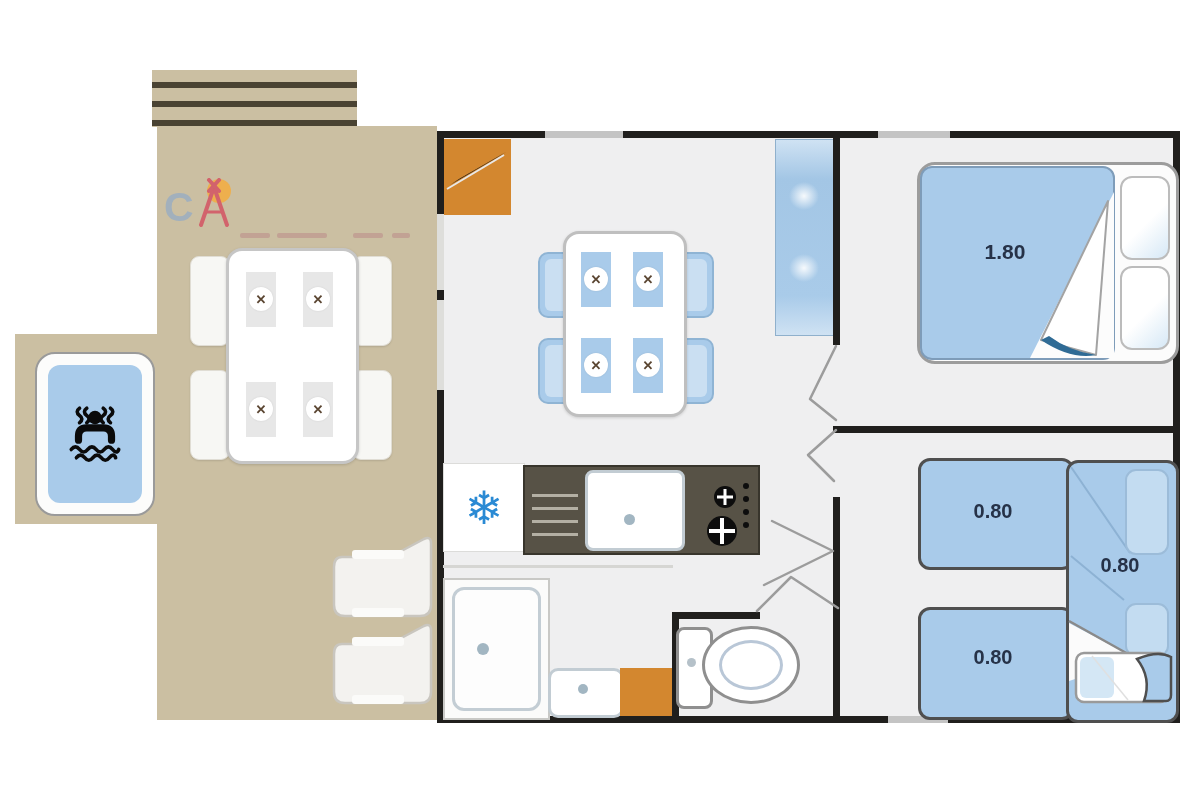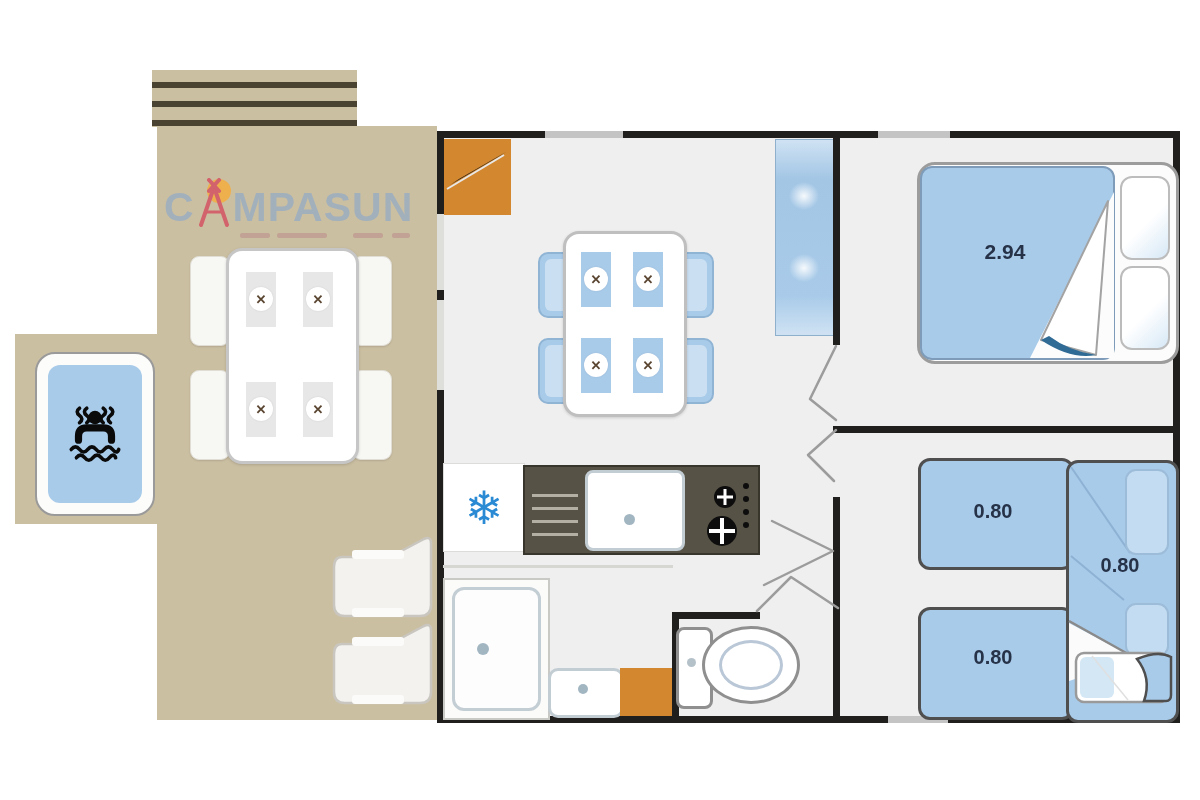--- a/index.html
+++ b/index.html
@@ -85,21 +85,20 @@
     <svg width="38" height="50" viewBox="0 0 38 50">
       <circle cx="24" cy="13" r="12" fill="var(--logo-sun)" opacity="0.95"></circle>
       <g stroke="var(--logo-tent)" stroke-width="4" stroke-linecap="round" fill="none">
         <path d="M6,47 L19,9"></path>
         <path d="M32,47 L19,9"></path>
         <path d="M14,13 L24,2"></path>
         <path d="M14,2 L24,13"></path>
         <path d="M12,34 L26,34" stroke-width="3"></path>
       </g>
     </svg>
-    <span class="logo-letter">MPASUN</span>
   </div>
 
   <div>
     <div class="tag-blob" style="left:240px;top:233px;width:30px;"></div>
     <div class="tag-blob" style="left:277px;top:233px;width:50px;"></div>
     <div class="tag-blob" style="left:353px;top:233px;width:30px;"></div>
     <div class="tag-blob" style="left:392px;top:233px;width:18px;"></div>
   </div>
 
   <div class="ochair" style="left:190px;top:256px;"></div>
@@ -224,21 +223,21 @@
   <div class="bay" style="left:437px;top:214px;width:7px;height:176px;"></div>
   <div class="wall" style="left:437px;top:290px;width:7px;height:10px;"></div>
   <div class="window" style="left:545px;top:131px;width:78px;height:7px;"></div>
   <div class="window" style="left:878px;top:131px;width:72px;height:7px;"></div>
   <div class="window" style="left:888px;top:716px;width:60px;height:7px;"></div>
 
   <div class="bedframe" style="left:917px;top:162px;width:256px;height:196px;"></div>
   <div class="pillow" style="left:1120px;top:176px;"></div>
   <div class="pillow" style="left:1120px;top:266px;"></div>
   <div class="duvet" style="left:920px;top:166px;width:191px;height:190px;"></div>
-  <div class="lbl" style="left:955px;top:239px;width:100px;height:26px;font-size:21px;">2.94</div>
+  <div class="lbl" style="left:955px;top:239px;width:100px;height:26px;font-size:21px;">1.80</div>
 
   <div class="sbed" style="left:918px;top:458px;width:150px;height:106px;"></div>
   <div class="sbed" style="left:918px;top:607px;width:150px;height:107px;"></div>
   <div class="sbed" style="left:1066px;top:460px;width:107px;height:257px;"></div>
   <div class="lbl" style="left:930px;top:498px;width:126px;height:26px;">0.80</div>
   <div class="lbl" style="left:930px;top:644px;width:126px;height:26px;">0.80</div>
   <div class="lbl" style="left:1072px;top:552px;width:96px;height:26px;">0.80</div>
 
   <svg class="overlay" width="1200" height="800" viewBox="0 0 1200 800">
 

